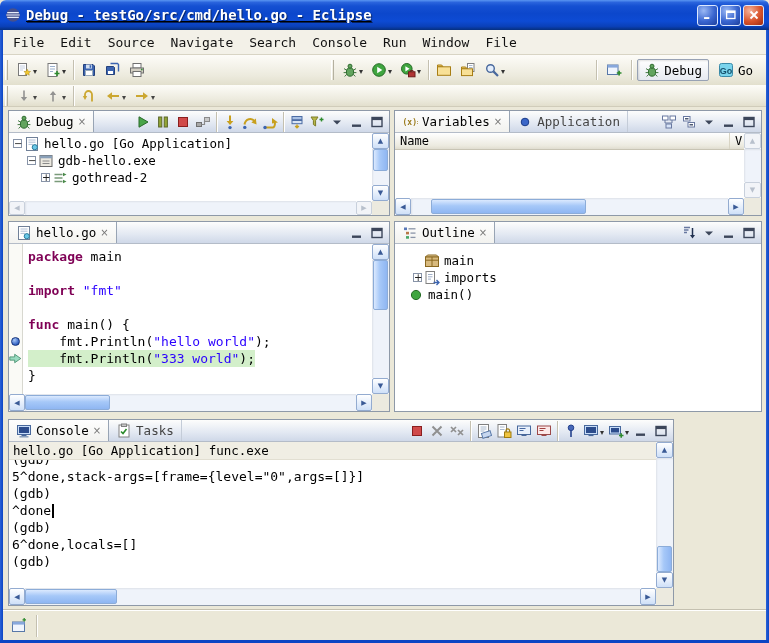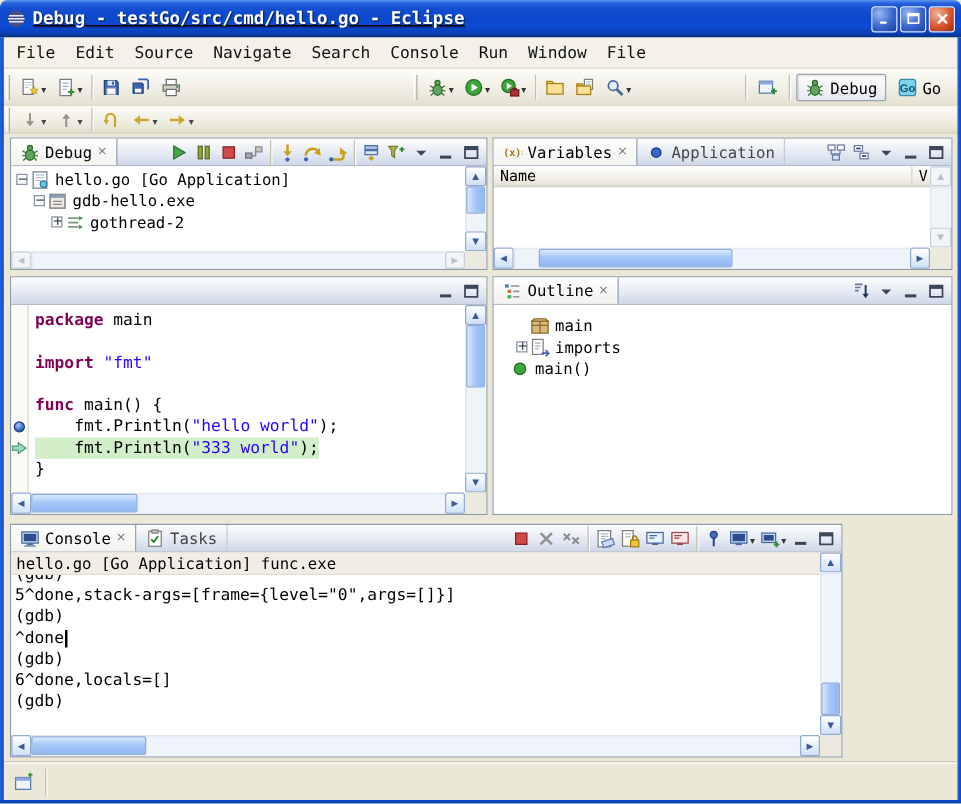--- a/index.html
+++ b/index.html
@@ -614,20 +614,31 @@
       <div class="sb-track">
           <div class="sb-thumb" style="left:20px;width:155px;"></div>
         </div>
       <div class="sb-btn right"></div>
     </div>
     <div class="sb-corner"></div>
   </div>
 
   <div class="view" style="left:8px;top:221px;width:382px;height:191px;">
     <div class="vtabs">
+      <div class="tab selected">
+        <span class="icn">
+            <svg xmlns="http://www.w3.org/2000/svg" viewBox="0 0 16 16" width="100%" height="100%">
+              <rect x="2.5" y="1.5" width="11" height="13" fill="#fff" stroke="#708098"></rect>
+              <path d="M4.5 4h7M4.5 6.2h7M4.5 8.4h4.5" stroke="#a8b8d0" stroke-width="0.9"></path>
+              <circle cx="10.8" cy="11.2" r="2.6" fill="#6ac8e8" stroke="#2a7a9a"></circle>
+            </svg>
+          </span>
+        <span>hello.go</span>
+        <span class="tabx"></span>
+      </div>
       <div class="vtb">
         <div class="tb-btn">
             <span class="icn">
               <svg xmlns="http://www.w3.org/2000/svg" viewBox="0 0 16 16" width="100%" height="100%">
                 <rect x="3" y="10.5" width="9" height="2.4" fill="#3c465a"></rect>
               </svg>
             </span>
           </div>
         <div class="tb-btn">
             <span class="icn">

